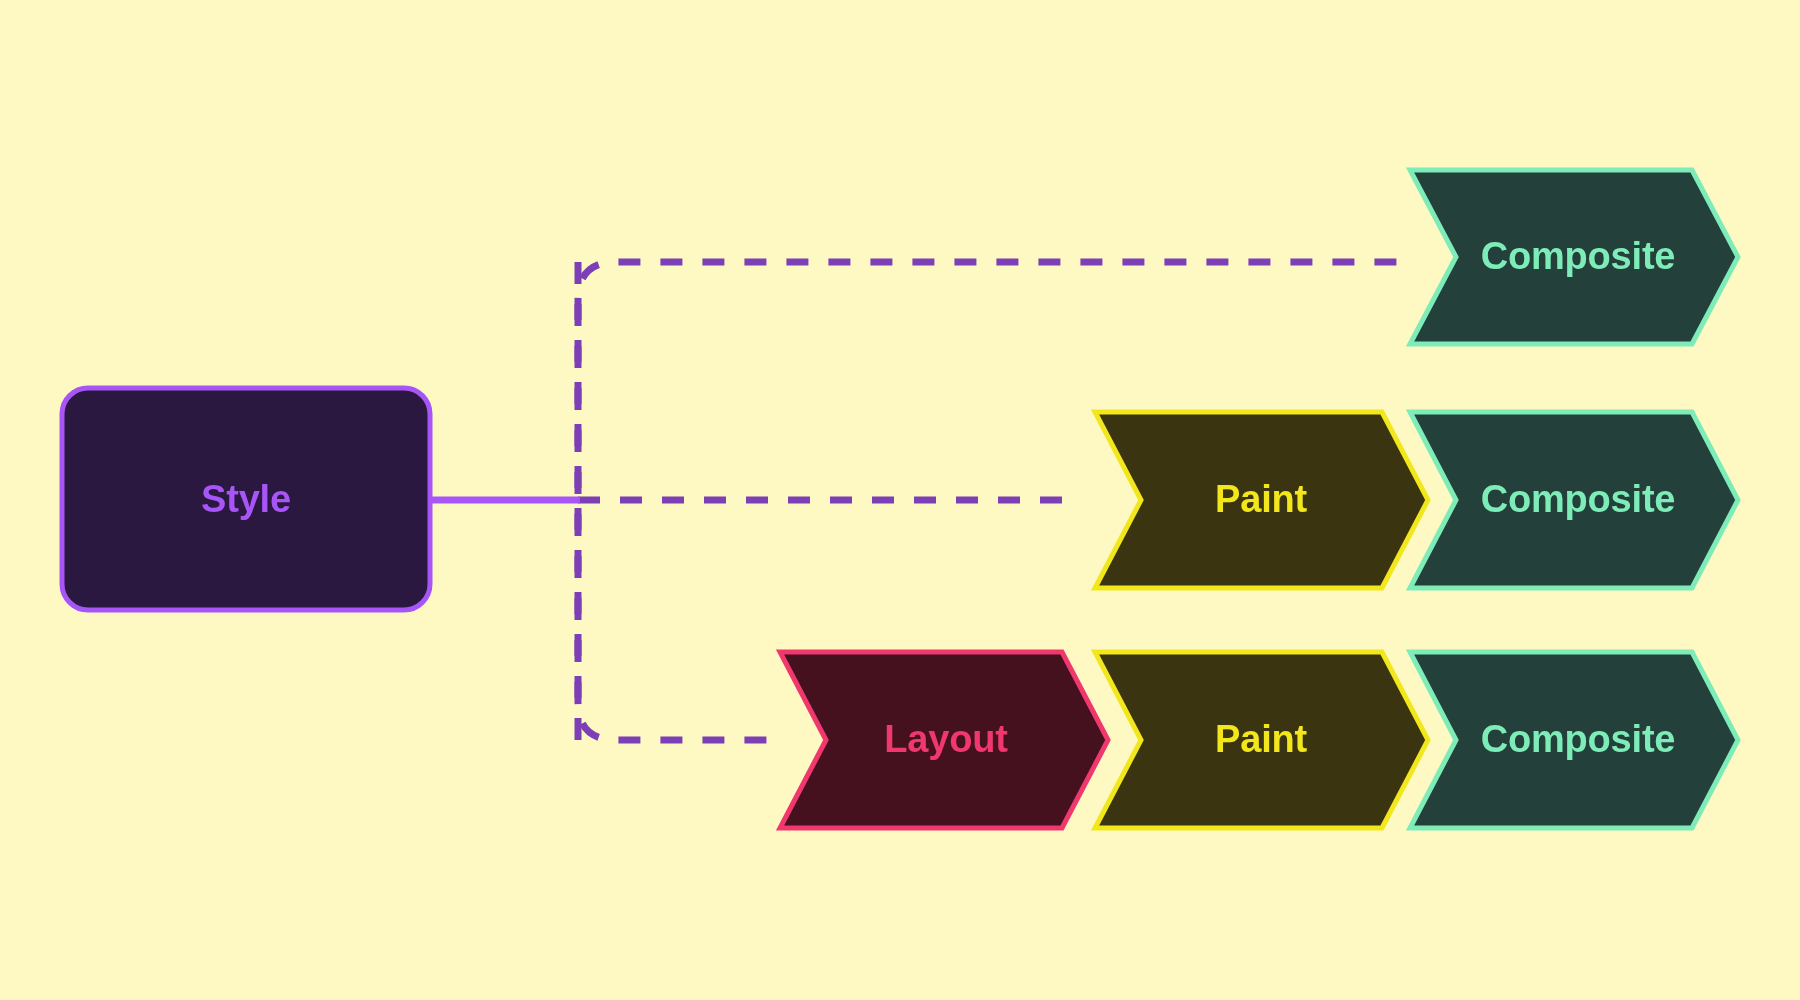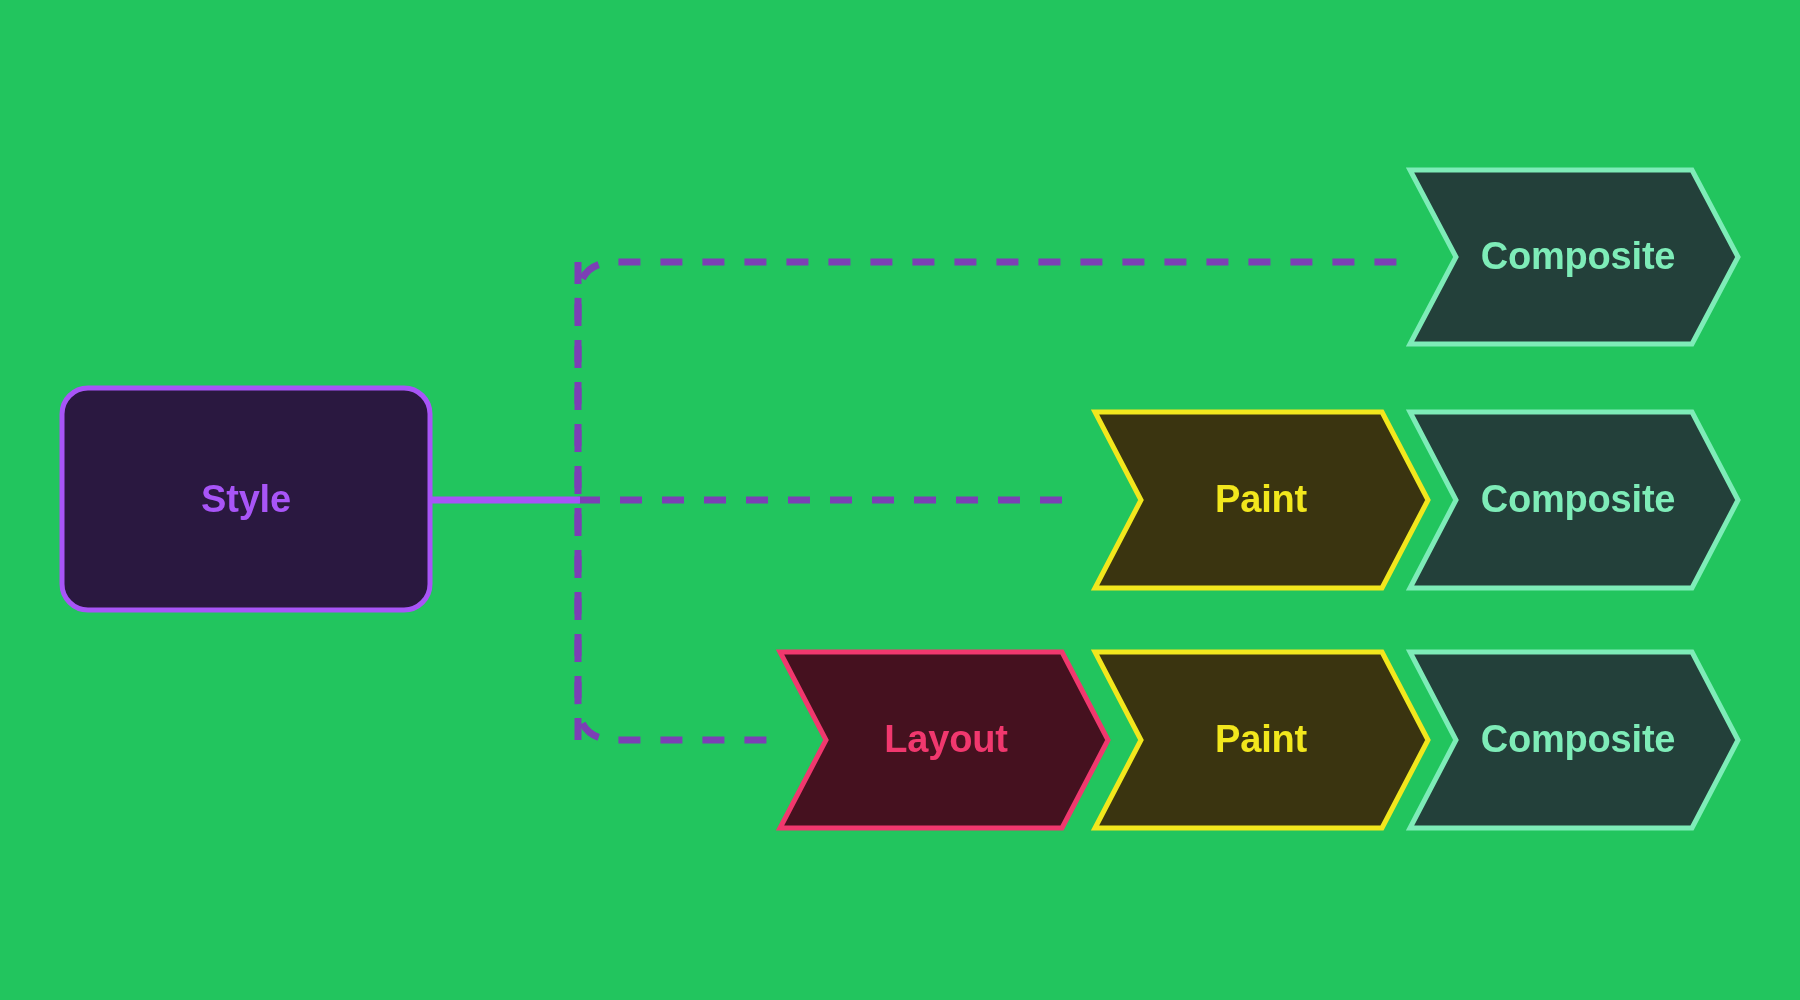--- a/index.html
+++ b/index.html
@@ -10,21 +10,21 @@
   body {
     width: 1800px;
     height: 1000px;
     overflow: hidden;
     font-family: "Liberation Sans", sans-serif;
   }
   #diagram-root {
     position: relative;
     width: 1800px;
     height: 1000px;
-    background: #22c55e;
+    background: #fef9c3;
   }
   #diagram-svg {
     position: absolute;
     top: 0;
     left: 0;
     width: 1800px;
     height: 1000px;
     display: block;
   }
   .node-label {

